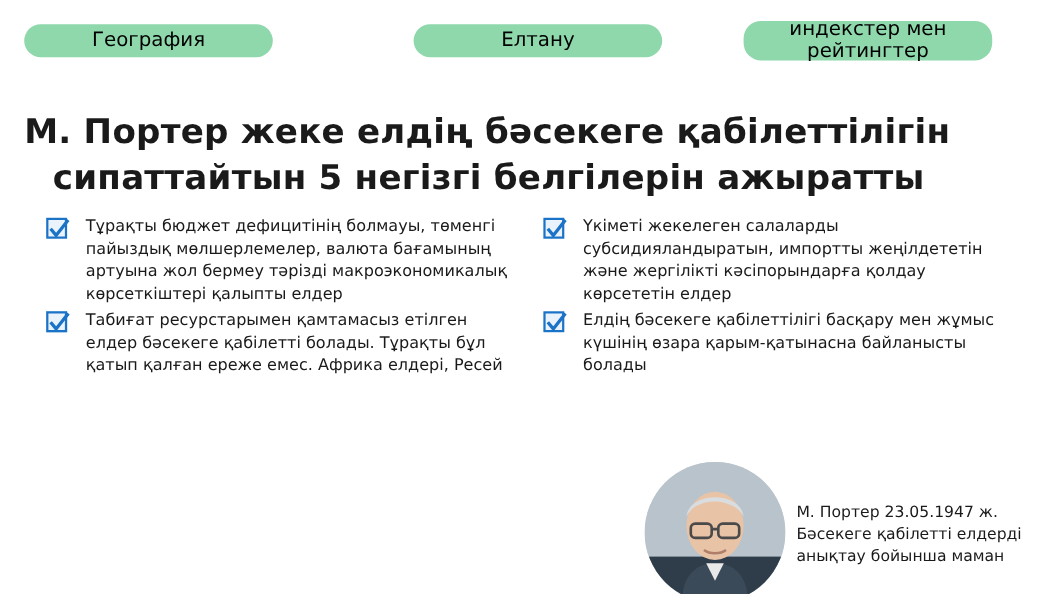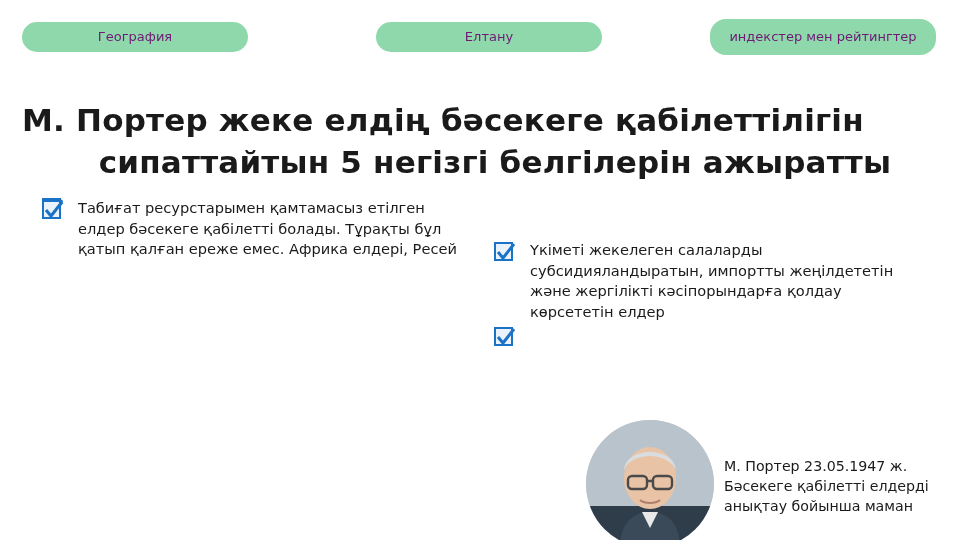--- a/index.html
+++ b/index.html
@@ -26,55 +26,55 @@
     top: 22px;
     left: 0;
     width: 960px;
     height: 34px;
   }
   .pill {
     position: absolute;
     height: 30px;
     border-radius: 16px;
     background: #8ed8ac;
-    color: #701a75;
-    font-size: 13px;
+    color: #000000;
+    font-size: 18px;
     display: flex;
     align-items: center;
     justify-content: center;
     text-align: center;
     line-height: 1.1;
     padding: 0 8px;
     box-sizing: border-box;
   }
   .pill-1 { left: 22px;  width: 226px; }
   .pill-2 { left: 376px; width: 226px; }
-  .pill-3 { left: 710px; width: 226px; top: -3px; height: 36px; }
+  .pill-3 { left: 676px; width: 226px; top: -3px; height: 36px; }
 
   
   .title {
     position: absolute;
     left: 22px;
     top: 100px;
     width: 920px;
     font-size: 31px;
     font-weight: bold;
     color: #1a1a1a;
     line-height: 1.35;
     letter-spacing: 0.2px;
   }
-  .title .l2 { display: block; padding-left: 26px; text-align: center; }
+  .title .l2 { display: block; padding-left: 26px; }
 
   
   .col {
     position: absolute;
     top: 196px;
   }
   .col-left  { left: 22px;  width: 452px; }
-  .col-right { left: 474px; width: 440px; margin-top: 44px; }
+  .col-right { left: 474px; width: 440px; }
 
   .bullet {
     position: relative;
     padding-left: 56px;
     margin-bottom: 2px;
     font-size: 14.6px;
     line-height: 1.42;
     color: #1a1a1a;
   }
   .bullet .txt { display: block; }
@@ -131,20 +131,21 @@
     <span class="l2">сипаттайтын 5 негізгі белгілерін ажыратты</span>
   </div>
 
   <div class="col col-left">
     <div class="bullet">
       <span class="check">
         <svg width="22" height="22" viewBox="0 0 22 22">
             <path d="M3 11 L8 17 L19 3" fill="none" stroke="#1a73c6" stroke-width="3"></path>
           </svg>
       </span>
+      <span class="txt">Тұрақты бюджет дефицитінің болмауы, төменгі пайыздық мөлшерлемелер, валюта бағамының артуына жол бермеу тәрізді макроэкономикалық көрсеткіштері қалыпты елдер</span>
     </div>
     <div class="bullet">
       <span class="check">
         <svg width="22" height="22" viewBox="0 0 22 22">
             <path d="M3 11 L8 17 L19 3" fill="none" stroke="#1a73c6" stroke-width="3"></path>
           </svg>
       </span>
     </div>
     <div class="bullet">
       <span class="check">
@@ -164,20 +165,21 @@
           </svg>
       </span>
       <span class="txt">Үкіметі жекелеген салаларды субсидияландыратын, импортты жеңілдететін және жергілікті кәсіпорындарға қолдау көрсететін елдер</span>
     </div>
     <div class="bullet">
       <span class="check">
         <svg width="22" height="22" viewBox="0 0 22 22">
             <path d="M3 11 L8 17 L19 3" fill="none" stroke="#1a73c6" stroke-width="3"></path>
           </svg>
       </span>
+      <span class="txt">Елдің бәсекеге қабілеттілігі басқару мен жұмыс күшінің өзара қарым-қатынасна байланысты болады</span>
     </div>
   </div>
 
   <div class="photo">
     <svg width="128" height="128" viewBox="0 0 128 128">
       <rect x="0" y="0" width="128" height="128" fill="#b9c3cb"></rect>
       <rect x="0" y="86" width="128" height="42" fill="#2f3d4a"></rect>
       <path d="M34 128 C34 104 46 92 64 92 C82 92 94 104 94 128 Z" fill="#3a4a59"></path>
       <path d="M56 92 L64 108 L72 92 Z" fill="#e9e9e9"></path>
       <ellipse cx="64" cy="58" rx="26" ry="31" fill="#e8c3a6"></ellipse>

